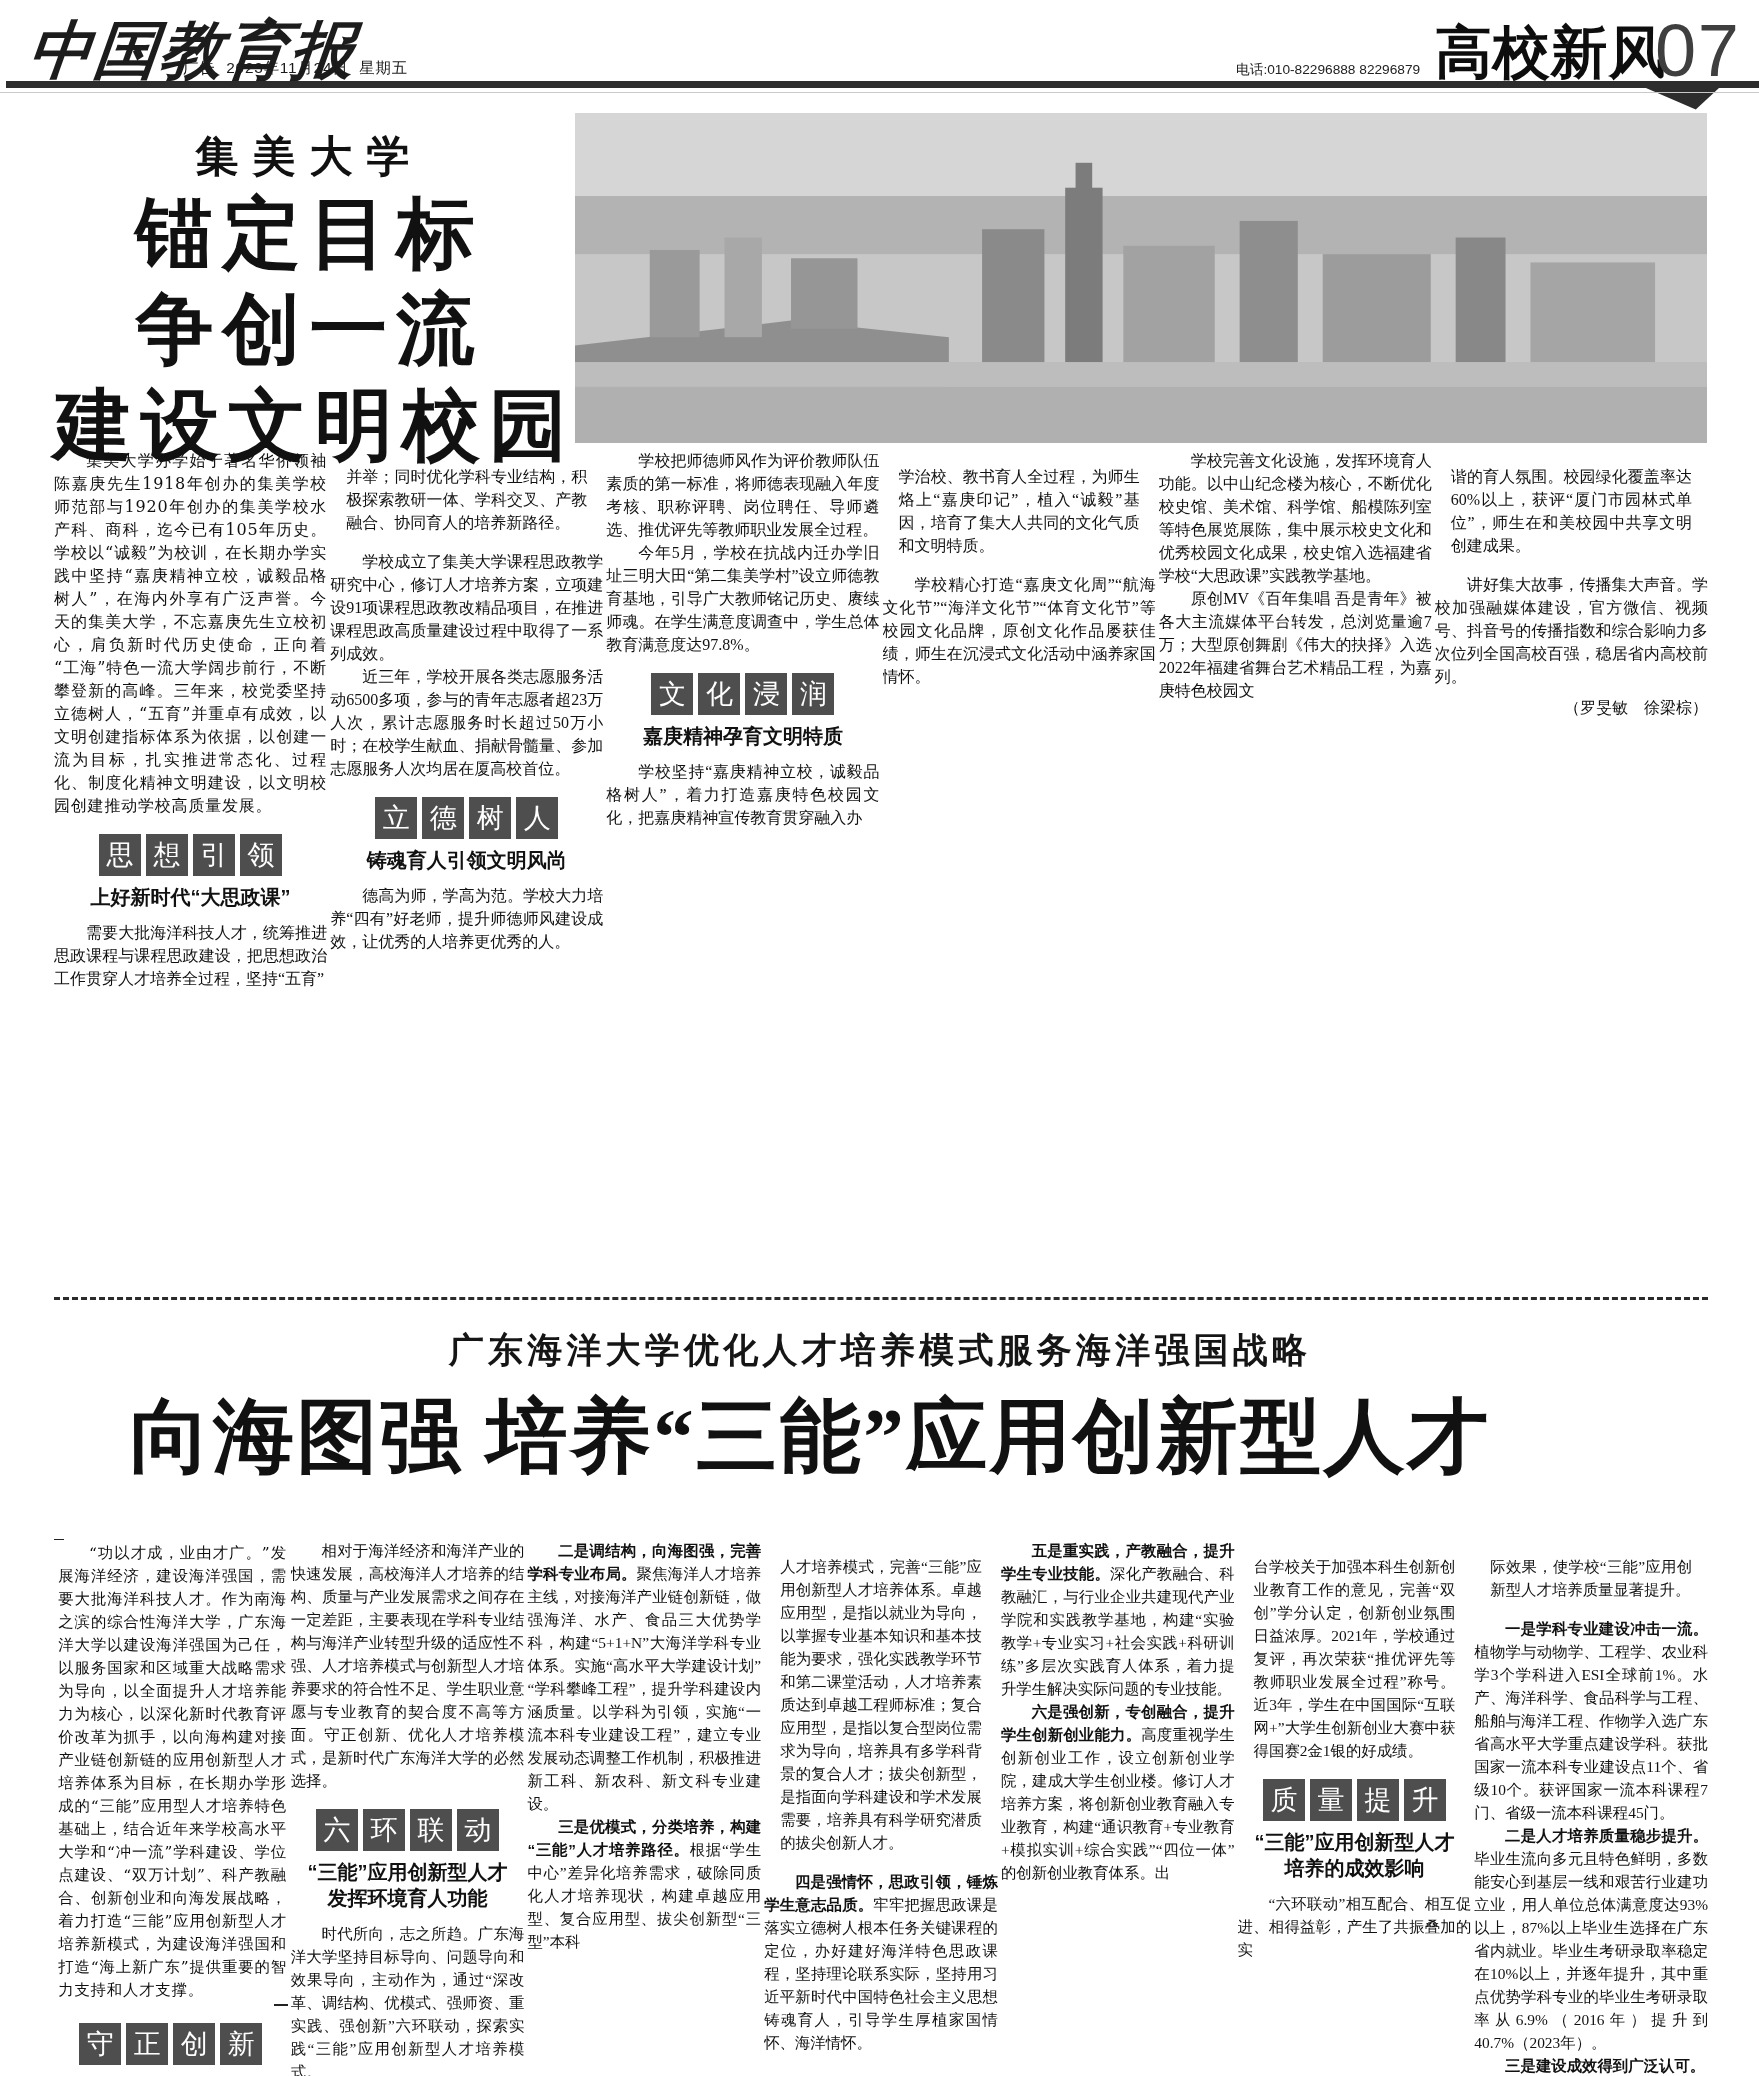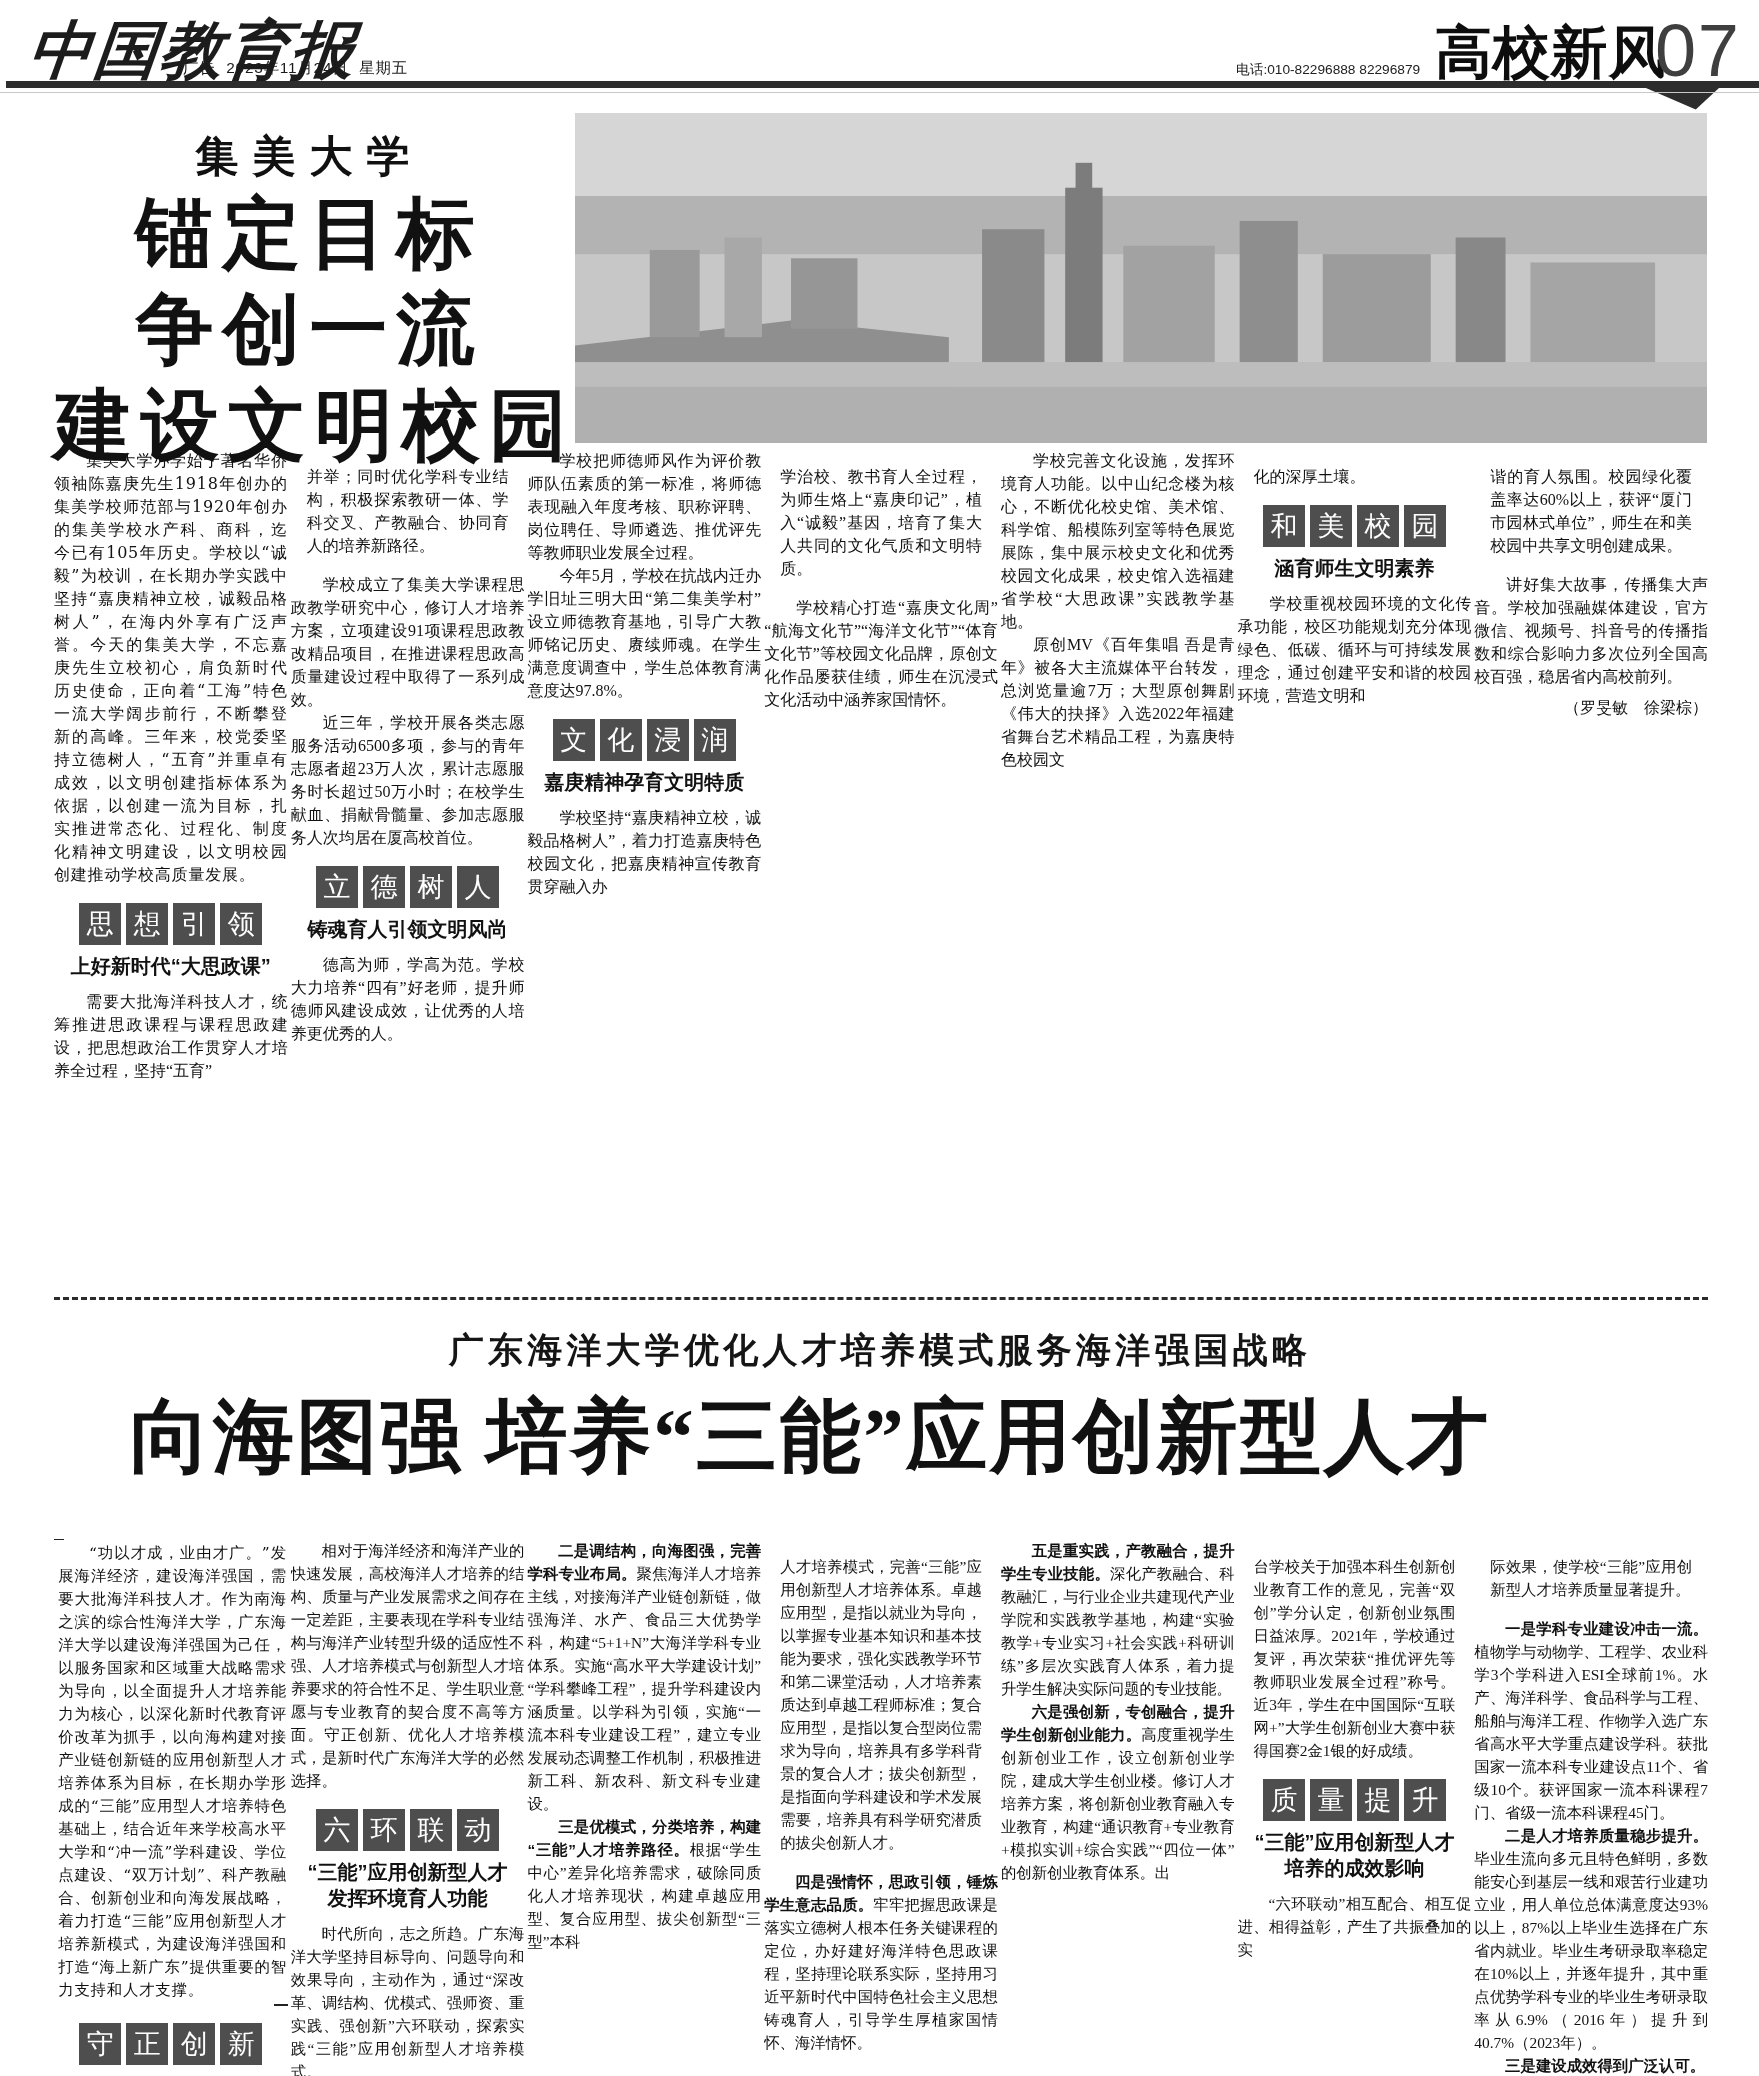--- a/index.html
+++ b/index.html
@@ -131,28 +131,20 @@
   </div>
   <div class="col">
     <p class="cont">学治校、教书育人全过程，为师生烙上“嘉庚印记”，植入“诚毅”基因，培育了集大人共同的文化气质和文明特质。</p>
     <p class="para">学校精心打造“嘉庚文化周”“航海文化节”“海洋文化节”“体育文化节”等校园文化品牌，原创文化作品屡获佳绩，师生在沉浸式文化活动中涵养家国情怀。</p>
   </div>
   <div class="col">
     <p class="para">学校完善文化设施，发挥环境育人功能。以中山纪念楼为核心，不断优化校史馆、美术馆、科学馆、船模陈列室等特色展览展陈，集中展示校史文化和优秀校园文化成果，校史馆入选福建省学校“大思政课”实践教学基地。</p>
     <p class="para">原创MV《百年集唱 吾是青年》被各大主流媒体平台转发，总浏览量逾7万；大型原创舞剧《伟大的抉择》入选2022年福建省舞台艺术精品工程，为嘉庚特色校园文</p>
   </div>
   <div class="col">
-    <p class="cont">化的深厚土壤。</p>
-    <div class="sec-tag">
-      <span class="tagchar">和</span><span class="tagchar">美</span><span class="tagchar">校</span><span class="tagchar">园</span>
-    </div>
-    <h3 class="sec-title">涵育师生文明素养</h3>
-    <p class="para">学校重视校园环境的文化传承功能，校区功能规划充分体现绿色、低碳、循环与可持续发展理念，通过创建平安和谐的校园环境，营造文明和</p>
-  </div>
-  <div class="col">
     <p class="cont">谐的育人氛围。校园绿化覆盖率达60%以上，获评“厦门市园林式单位”，师生在和美校园中共享文明创建成果。</p>
     <p class="para">讲好集大故事，传播集大声音。学校加强融媒体建设，官方微信、视频号、抖音号的传播指数和综合影响力多次位列全国高校百强，稳居省内高校前列。</p>
     <p class="byline">（罗旻敏　徐梁棕）</p>
   </div>
 </div>
 
 <div class="divider"></div>
 
 <div class="a2-kicker">广东海洋大学优化人才培养模式服务海洋强国战略</div>
 <div class="a2-hl">向海图强 培养“三能”应用创新型人才</div>

